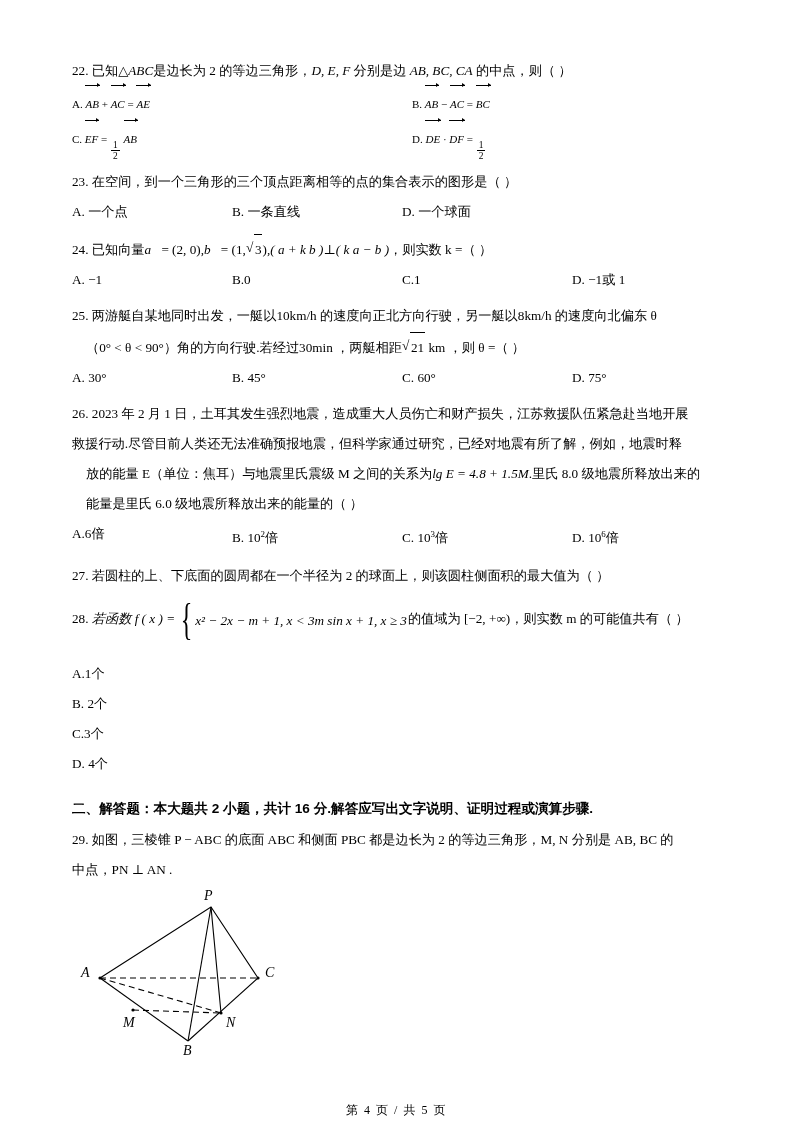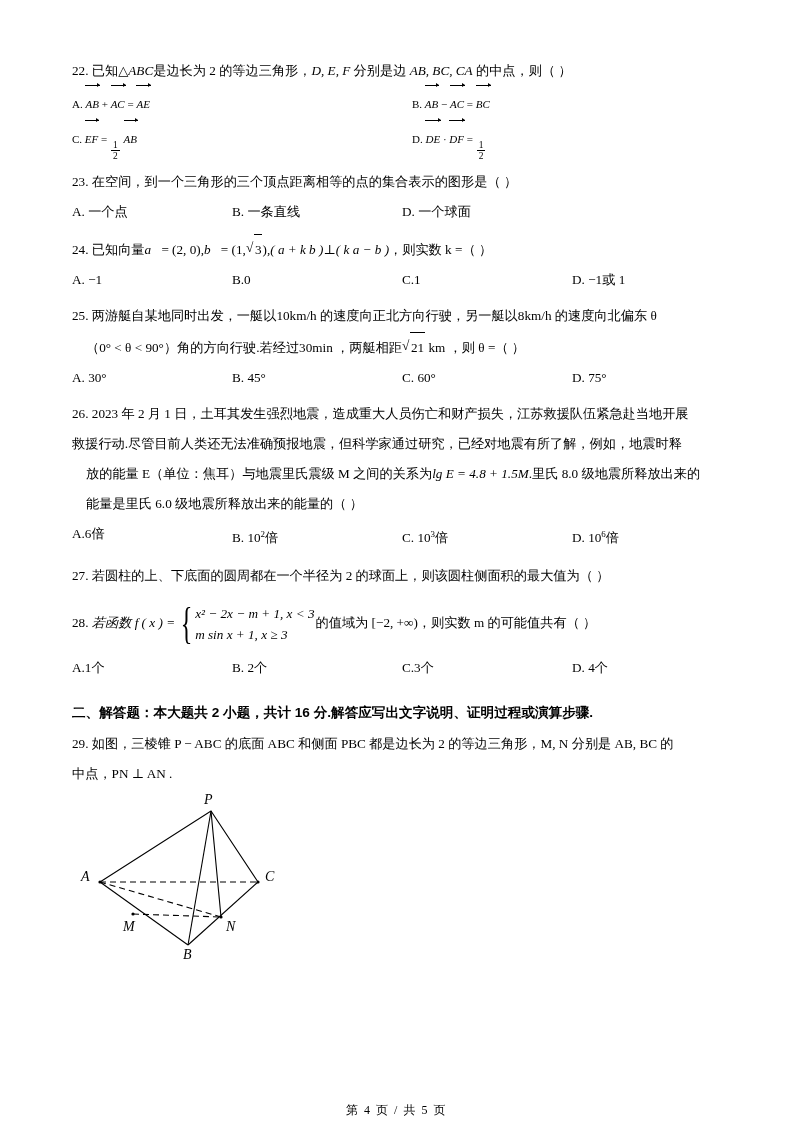--- a/index.html
+++ b/index.html
@@ -149,24 +149,23 @@
   .brace {
     font-size: 44px;
     line-height: 0.78;
     font-family: "Liberation Serif", serif;
     transform: scaleX(0.55);
     display: inline-block;
     margin-right: -2px;
   }
   .cases {
     display: inline-flex;
-    flex-direction: column;
     line-height: 21px;
     font-size: 13.2px;
-    text-align: left;
+    text-align: center;
   }
 
   
   .sect {
     font-weight: bold;
     font-size: 13.6px;
     line-height: 32px;
     font-family: "Liberation Sans", "DejaVu Sans", sans-serif;
   }
 
@@ -328,21 +327,21 @@
     <div class="stem" style="white-space:nowrap;">
       <span>28.</span>
       <span class="mi">若函数 f ( x ) =</span><span class="piece">
             <span class="brace">{</span>
             <span class="cases">
               <span class="mi">x² − 2x − m + 1, x &lt; 3</span>
               <span class="mi">m sin x + 1, x ≥ 3</span>
             </span>
           </span><span>的值域为 [−2, +∞)，则实数 m 的可能值共有（      ）</span>
     </div>
-    <div class="opts" style="margin-top:8px;">
+    <div class="opts" style="margin-top:21px;flex-direction:column;">
       <div class="c1"><span>A.</span><span>1个</span></div>
       <div class="c2"><span>B.</span>&nbsp;<span>2个</span></div>
       <div class="c3"><span>C.</span><span>3个</span></div>
       <div class="c4"><span>D.</span>&nbsp;<span>4个</span></div>
     </div>
   </div>
 
   <div class="sect" style="margin-top:14px;">二、解答题：本大题共 2 小题，共计 16 分.解答应写出文字说明、证明过程或演算步骤.</div>
 
   <div class="block" style="">

